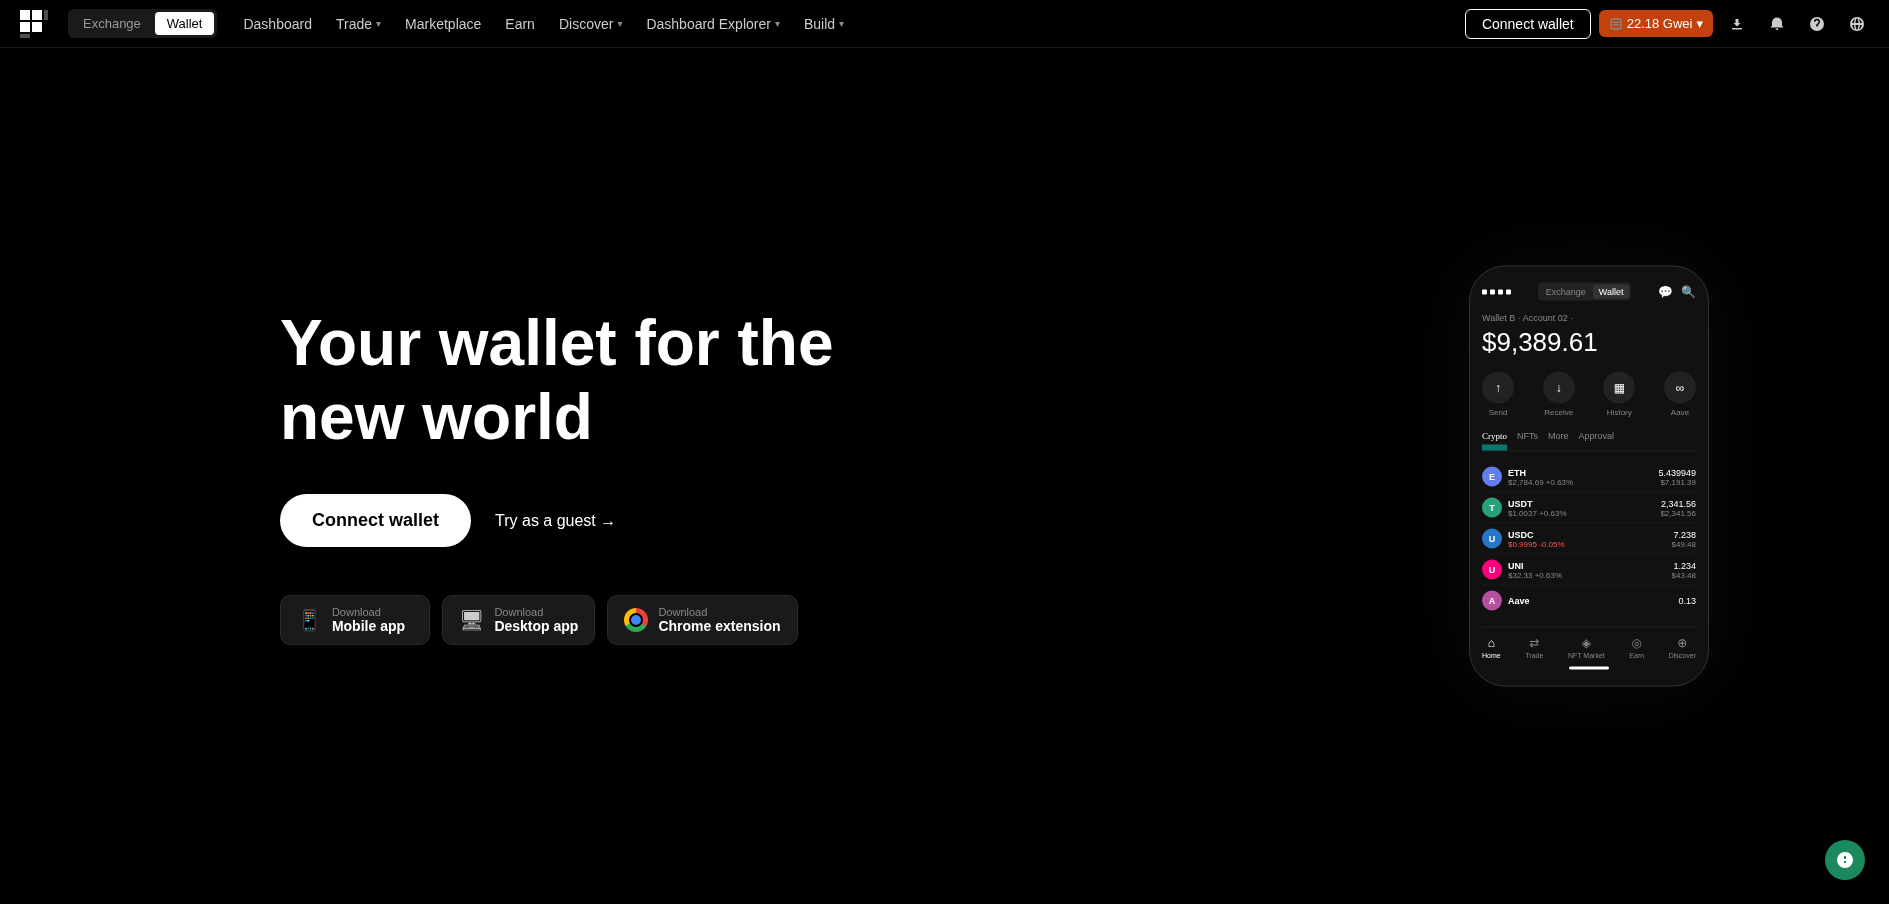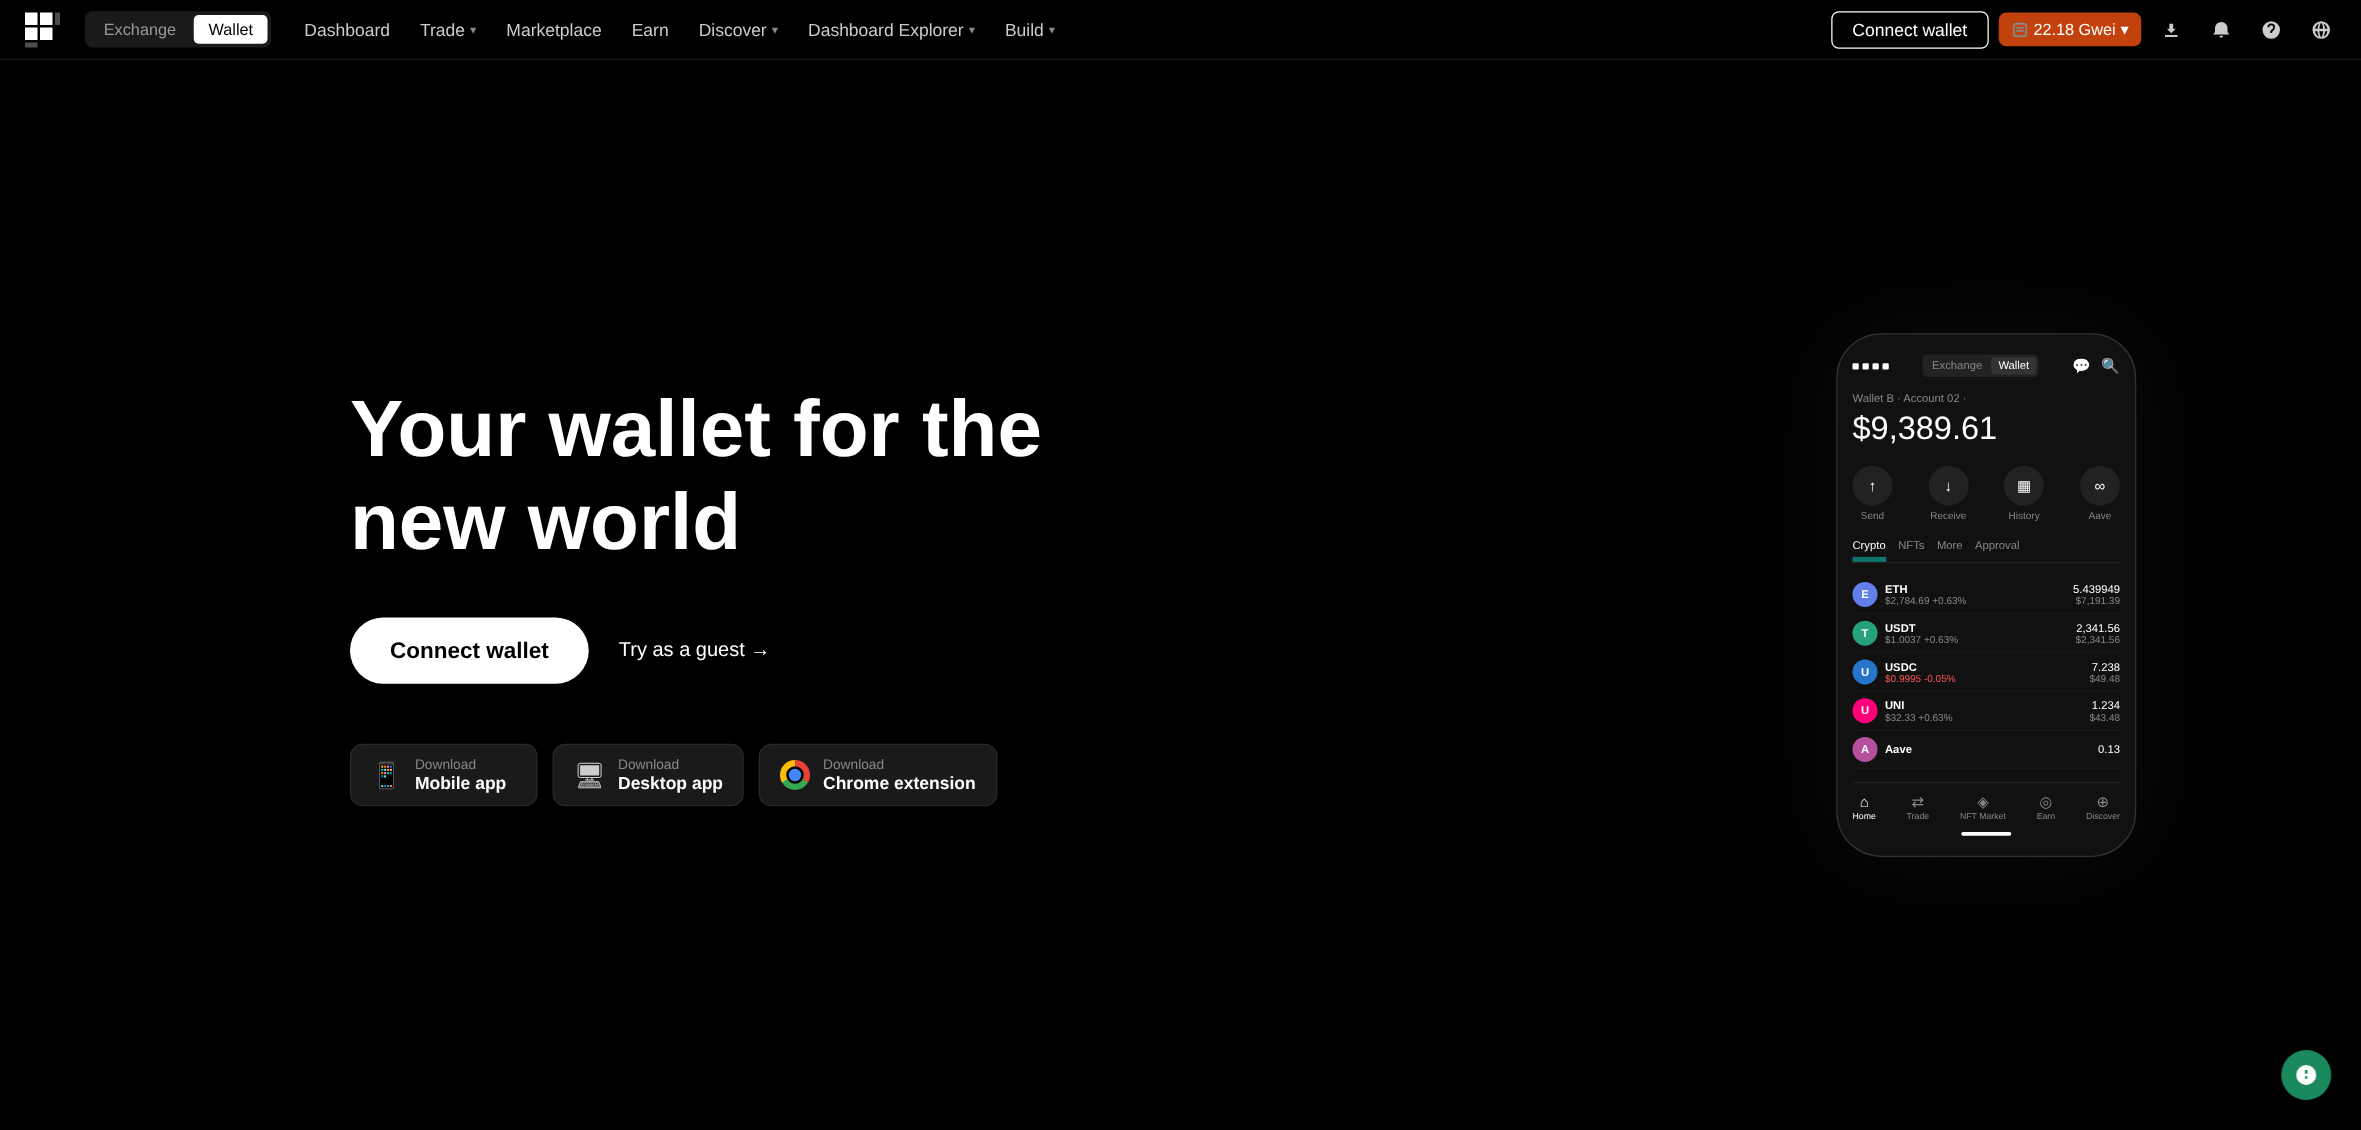--- a/index.html
+++ b/index.html
@@ -305,21 +305,22 @@
       border-bottom: 1px solid #222;
       margin-bottom: 10px;
     }
     .phone-tab {
       font-size: 9px;
       padding-bottom: 4px;
       color: #888;
     }
     .phone-tab.active {
       color: #fff;
-      border-bottom: 4px solid #0f766e;
+      border-bottom: 6px solid #0f766e;
+      font-family: Liberation Serif, serif;
     }
 
     
     .phone-coin {
       display: flex;
       align-items: center;
       justify-content: space-between;
       padding: 5px 0;
       border-bottom: 1px solid #1a1a1a;
     }

